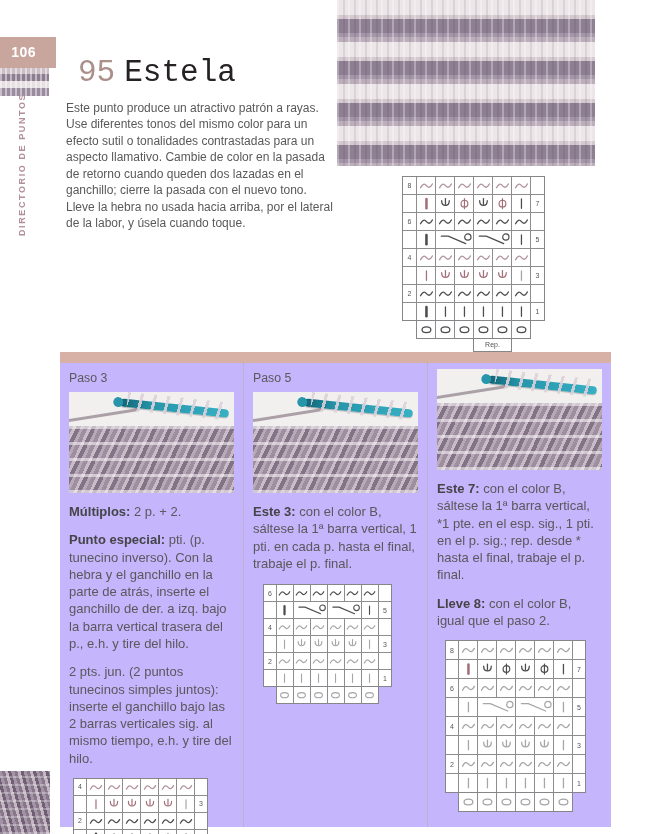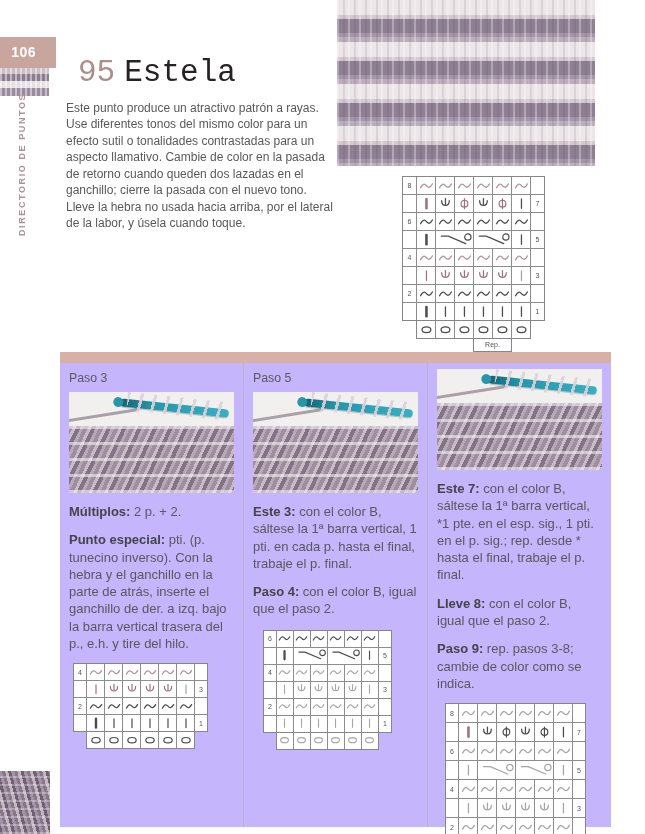--- a/index.html
+++ b/index.html
@@ -404,20 +404,21 @@
     <h3>Paso 3</h3>
     <div class="step-photo">
       <div class="yarn"></div>
       <div class="strand"></div>
       <div class="hook"></div>
       <div class="loops"></div>
     </div>
     <div class="paras">
         <p><b>Múltiplos: </b>2 p. + 2.</p>
         <p><b>Punto especial: </b>pti. (p. tunecino inverso). Con la hebra y el ganchillo en la parte de atrás, inserte el ganchillo de der. a izq. bajo la barra vertical trasera del p., e.h. y tire del hilo.</p>
+        <p>2 pts. jun. (2 puntos tunecinos simples juntos): inserte el ganchillo bajo las 2 barras verticales sig. al mismo tiempo, e.h. y tire del hilo.</p>
       </div>
     <div class="chart chart-c1">
         <div class="cg" style="grid-template-columns:12px repeat(6,17px) 12px;grid-auto-rows:16px">
           <div class="cl">4</div>
           <div class="cc">
             <svg viewBox="0 0 20 16">
               <path d="M3 10.5 Q6.5 3.5 10 8 Q13.5 12.5 17 6" fill="none" stroke="#b2929c" stroke-width="1.6" stroke-linecap="round"></path>
             </svg>
           </div>
           <div class="cc">
@@ -585,21 +586,20 @@
   <div class="col">
     <h3>Paso 5</h3>
     <div class="step-photo">
       <div class="yarn"></div>
       <div class="strand"></div>
       <div class="hook"></div>
       <div class="loops"></div>
     </div>
     <div class="paras">
         <p><b>Este 3: </b>con el color B, sáltese la 1ª barra vertical, 1 pti. en cada p. hasta el final, trabaje el p. final.</p>
-        <p><b>Paso 4: </b>con el color B, igual que el paso 2.</p>
       </div>
     <div class="chart chart-c2">
         <div class="cg" style="grid-template-columns:12px repeat(6,16px) 12px;grid-auto-rows:16px">
           <div class="cl">6</div>
           <div class="cc">
             <svg viewBox="0 0 20 16">
               <path d="M3 10.5 Q6.5 3.5 10 8 Q13.5 12.5 17 6" fill="none" stroke="#4c4b4d" stroke-width="1.6" stroke-linecap="round"></path>
             </svg>
           </div>
           <div class="cc">
@@ -823,21 +823,20 @@
   <div class="col">
     <div class="step-photo">
       <div class="yarn"></div>
       <div class="strand"></div>
       <div class="hook"></div>
       <div class="loops"></div>
     </div>
     <div class="paras">
         <p><b>Este 7: </b>con el color B, sáltese la 1ª barra vertical, *1 pte. en el esp. sig., 1 pti. en el p. sig.; rep. desde * hasta el final, trabaje el p. final.</p>
         <p><b>Lleve 8: </b>con el color B, igual que el paso 2.</p>
-        <p><b>Paso 9: </b>rep. pasos 3-8; cambie de color como se indica.</p>
       </div>
     <div class="chart chart-c3">
         <div class="cg" style="grid-template-columns:12px repeat(6,18px) 12px;grid-auto-rows:18px">
           <div class="cl">8</div>
           <div class="cc">
             <svg viewBox="0 0 20 16">
               <path d="M3 10.5 Q6.5 3.5 10 8 Q13.5 12.5 17 6" fill="none" stroke="#a6a5a7" stroke-width="1.6" stroke-linecap="round"></path>
             </svg>
           </div>
           <div class="cc">

